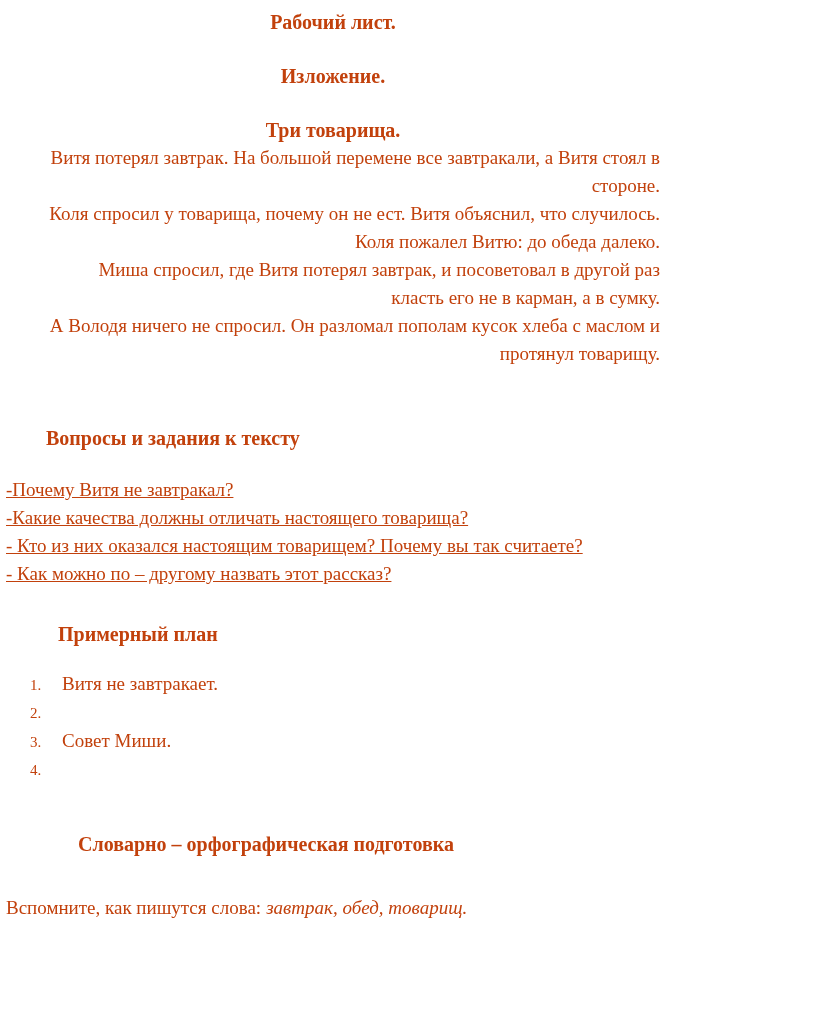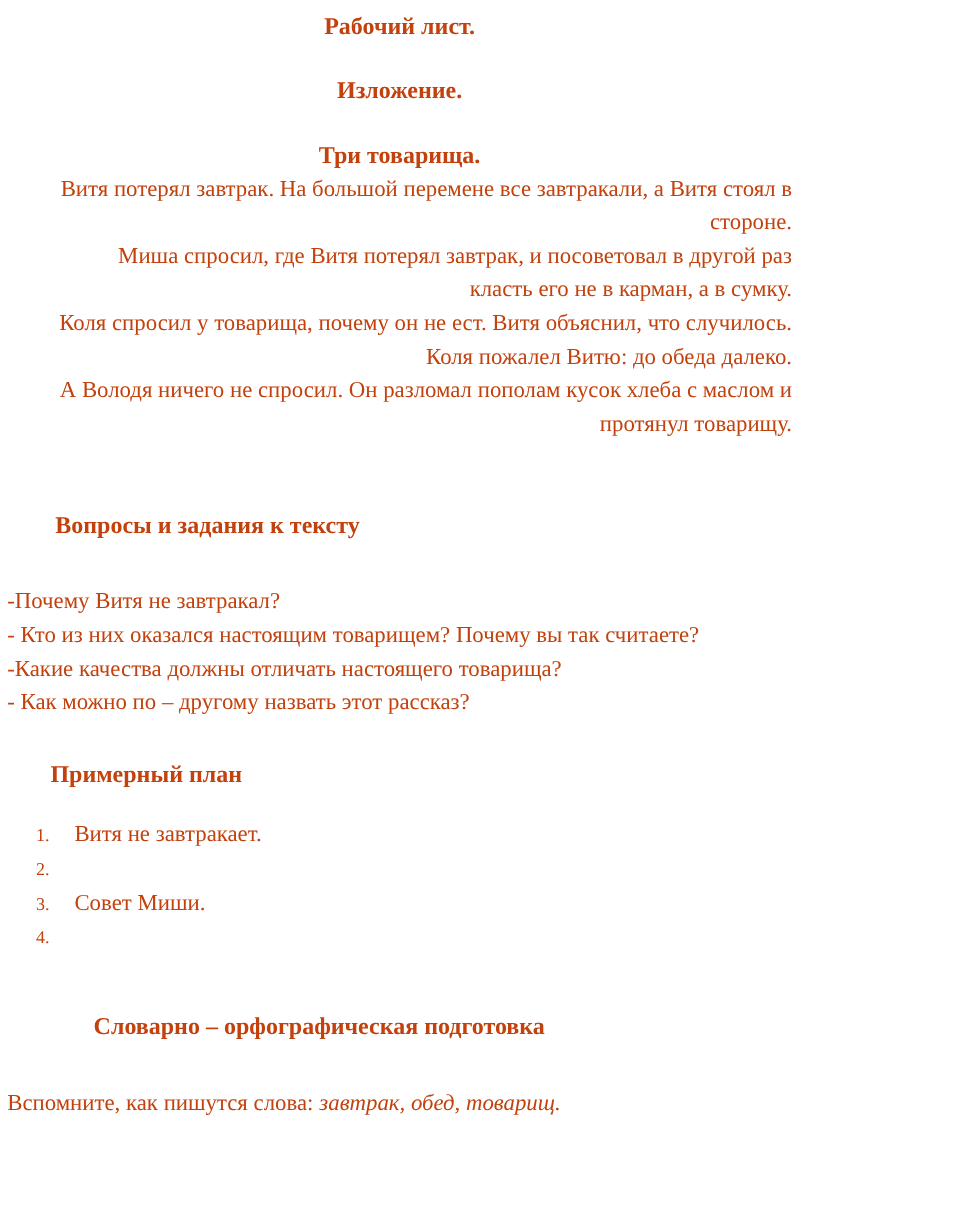--- a/index.html
+++ b/index.html
@@ -39,28 +39,29 @@
     margin: 0;
     text-indent: 42px;
     text-align: right;
   }
   .sect1 {
     margin-top: 56px;
     margin-left: 40px;
     font-family: Liberation Serif, serif;
   }
   .questions {
-    margin-top: 36px;
+    margin-top: 24px;
+    text-decoration: underline;
   }
   .q {
     margin: 0;
   }
   .sect2 {
     margin-top: 32px;
-    margin-left: 36px;
+    margin-left: 52px;
   }
   .plan {
     margin-top: 22px;
   }
   .plan-item {
     display: flex;
     align-items: baseline;
   }
   .plan-num {
     font-size: 15px;
@@ -91,31 +92,31 @@
 <body>
 
 <div class="page">
 
   <div class="heading center">Рабочий лист.</div>
   <div class="heading center mt">Изложение.</div>
   <div class="heading center mt">Три товарища.</div>
 
   <div class="story">
     <p class="para">Витя потерял завтрак. На большой перемене все завтракали, а Витя стоял в стороне.</p>
+    <p class="para">Коля спросил у товарища, почему он не ест. Витя объяснил, что случилось. Коля пожалел Витю: до обеда далеко.</p>
     <p class="para">Миша спросил, где Витя потерял завтрак, и посоветовал в другой раз класть его не в карман, а в сумку.</p>
-    <p class="para">Коля спросил у товарища, почему он не ест. Витя объяснил, что случилось. Коля пожалел Витю: до обеда далеко.</p>
     <p class="para">А Володя ничего не спросил. Он разломал пополам кусок хлеба с маслом и протянул товарищу.</p>
   </div>
 
   <div class="heading sect1">Вопросы и задания к тексту</div>
 
   <div class="questions">
     <p class="q">-Почему Витя не завтракал?</p>
+    <p class="q">-Какие качества должны отличать настоящего товарища?</p>
     <p class="q">- Кто из них оказался настоящим товарищем? Почему вы так считаете?</p>
-    <p class="q">-Какие качества должны отличать настоящего товарища?</p>
     <p class="q">- Как можно по – другому назвать этот рассказ?</p>
   </div>
 
   <div class="heading sect2">Примерный план</div>
 
   <div class="plan">
     <div class="plan-item">
       <span class="plan-num">1.</span>
       <span class="plan-text">Витя не завтракает.</span>
     </div>

